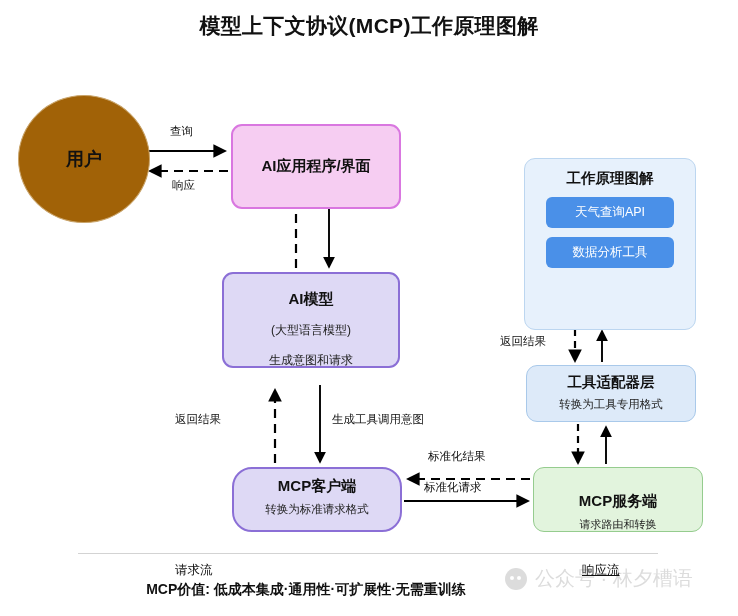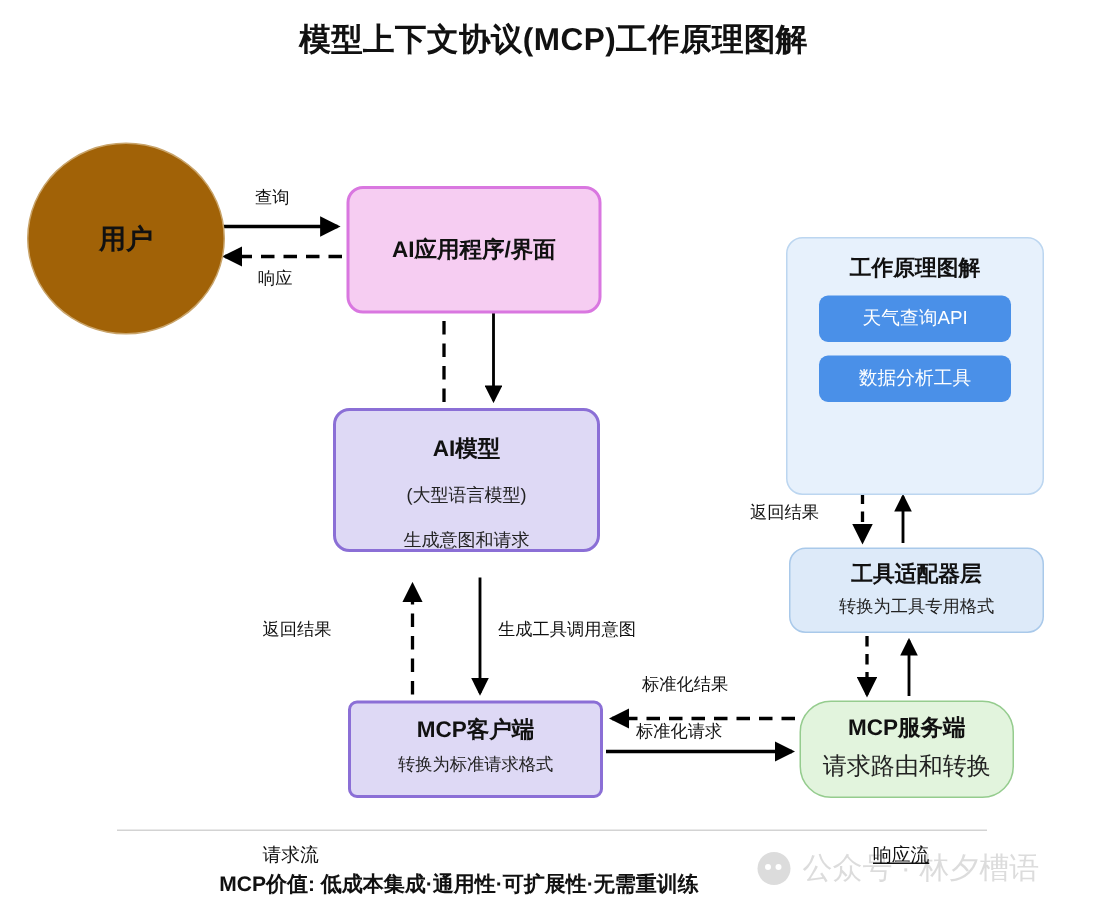--- a/index.html
+++ b/index.html
@@ -99,43 +99,43 @@
   }
   #ai-model-node .node-title { font-size: 15px; }
   #ai-model-node .node-sub { font-size: 12px; line-height: 18px; margin-top: 12px; }
 
   
   #mcp-client-node {
     left: 232px;
     top: 467px;
     width: 170px;
     height: 65px;
-    border-radius: 6px;
+    border-radius: 20px;
     background: #ded9f5;
     border: 2px solid #8b6fd6;
     padding-top: 8px;
     justify-content: flex-start;
   }
   #mcp-client-node .node-title { font-size: 15px; }
   #mcp-client-node .node-sub { font-size: 11.5px; margin-top: 6px; }
 
   
   #mcp-server-node {
     left: 533px;
     top: 467px;
-    width: 143px;
+    width: 170px;
     height: 65px;
-    border-radius: 21px;
+    border-radius: 11px;
     background: #e2f4dd;
     border: 1.6px solid #95cc8e;
-    padding-top: 8px;
+    padding-top: 24px;
     justify-content: flex-start;
   }
   #mcp-server-node .node-title { font-size: 15px; }
-  #mcp-server-node .node-sub { font-size: 16px; margin-top: 6px; }
+  #mcp-server-node .node-sub { font-size: 11px; margin-top: 6px; }
 
   
   #adapter-node {
     left: 526px;
     top: 365px;
     width: 170px;
     height: 57px;
     border-radius: 11px;
     background: #ddeaf9;
     border: 1.6px solid #a9c9ea;

